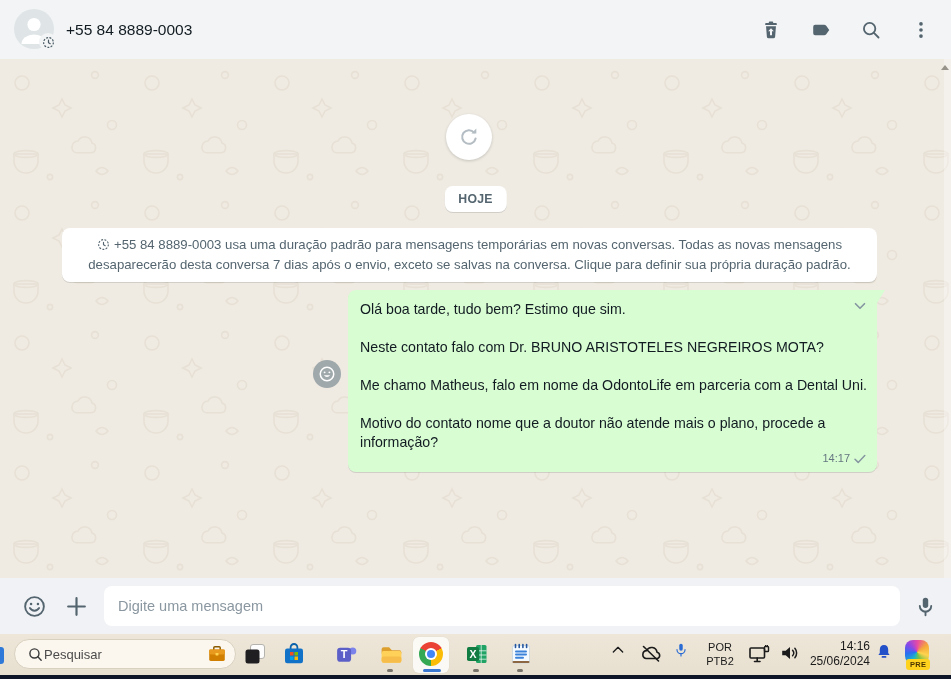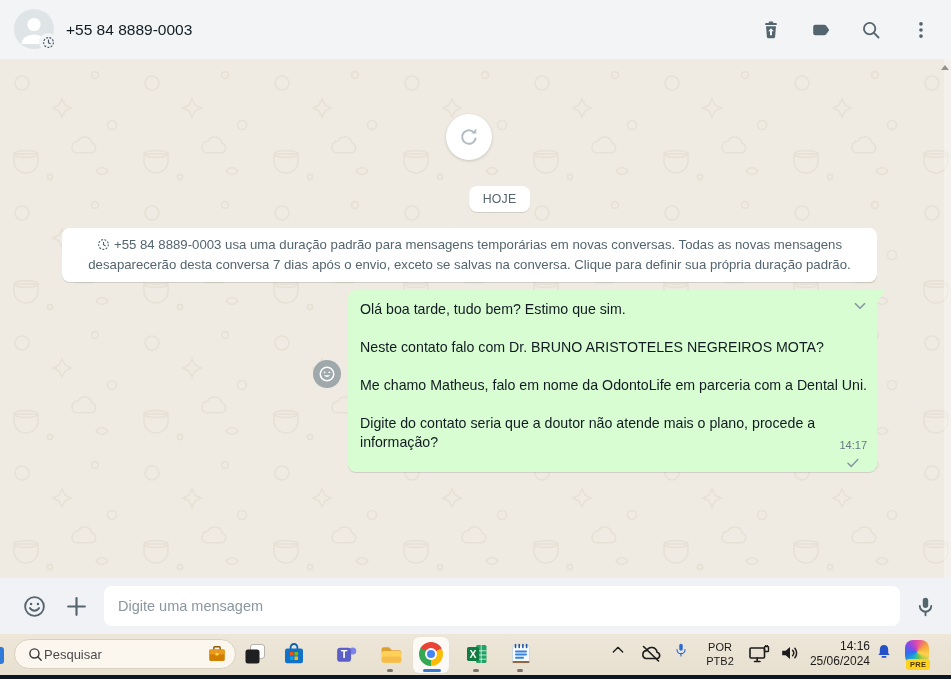--- a/index.html
+++ b/index.html
@@ -24,41 +24,41 @@
   .doodles{position:absolute;inset:0;}
   .scroll-strip{position:absolute;right:0;top:0;width:7px;height:519px;background:rgba(255,255,255,.35);}
   .scroll-arrow{position:absolute;right:2px;top:6px;width:0;height:0;border-left:4px solid transparent;
                 border-right:4px solid transparent;border-bottom:5px solid #97928a;}
 
   .refresh-circle{position:absolute;left:446px;top:55px;width:46px;height:46px;border-radius:50%;
                   background:#fff;box-shadow:0 1px 3px rgba(11,20,26,.18);
                   display:flex;align-items:center;justify-content:center;cursor:pointer;}
 
   .date-badge{position:absolute;left:50%;top:127px;transform:translateX(-50%);background:#fff;
-              border-radius:8px;padding:6px 14px;font-size:12.3px;font-weight:400;color:#54656f;
-              letter-spacing:.2px;box-shadow:0 1px .5px rgba(11,20,26,.13);margin-left:24px;}
+              border-radius:8px;padding:6px 14px;font-size:12.3px;font-weight:700;color:#54656f;
+              letter-spacing:.2px;box-shadow:0 1px .5px rgba(11,20,26,.13);}
 
   .system-notice{position:absolute;left:62px;top:169px;width:815px;box-sizing:border-box;background:#fff;
                  border-radius:8px;padding:8px 26px;font-size:13.2px;line-height:18px;color:#54656f;
                  text-align:center;box-shadow:0 1px .5px rgba(11,20,26,.13);cursor:pointer;}
   .system-notice .notice-clock{display:inline-block;vertical-align:-2px;margin-right:4px;}
 
   .react-btn{position:absolute;left:313px;top:301px;width:28px;height:28px;border-radius:50%;
              background:#9fa8ab;display:flex;align-items:center;justify-content:center;cursor:pointer;}
 
   .bubble{position:absolute;left:348px;top:231px;width:529px;box-sizing:border-box;background:#d9fdd3;
           border-radius:8px;border-top-right-radius:0;padding:10px 6px 20px 12px;
           box-shadow:0 1px .5px rgba(11,20,26,.13);color:#111b21;font-size:14.2px;line-height:19px;}
   .bubble::after{content:"";position:absolute;top:0;right:-8px;width:8px;height:13px;background:#d9fdd3;
                  -webkit-clip-path:polygon(0 0,100% 0,0 100%);clip-path:polygon(0 0,100% 0,0 100%);}
   .bubble p{margin:0 0 19px 0;}
   .bubble p:last-of-type{margin-bottom:0;}
   .bubble .bubble-chevron{position:absolute;top:7px;right:8px;cursor:pointer;}
   .bubble .meta{position:absolute;right:10px;bottom:4px;display:flex;align-items:center;gap:3px;
-                font-size:11px;color:#667781;flex-direction:column;}
+                font-size:11px;color:#667781;}
 
   
   .composer{position:absolute;left:0;top:578px;width:951px;height:56px;background:#f0f2f5;
             display:flex;align-items:center;}
   .composer .icon-btn{width:26px;height:26px;display:flex;align-items:center;justify-content:center;cursor:pointer;}
   .composer .emoji-btn{margin-left:21px;}
   .composer .plus-btn{margin-left:16px;}
   .composer .msg-input{margin-left:15px;width:768px;height:40px;border:none;border-radius:8px;background:#fff;
             padding:0 14px;font-size:14.5px;color:#111b21;outline:none;font-family:"Liberation Sans",sans-serif;}
   .composer .msg-input::placeholder{color:#8a97a0;}
@@ -200,21 +200,21 @@
 
     <div class="bubble">
       <div class="bubble-chevron">
         <svg width="18" height="18" viewBox="0 0 24 24">
           <path d="M6 9 l6 6 6 -6" fill="none" stroke="#8696a0" stroke-width="2.2" stroke-linecap="round" stroke-linejoin="round"></path>
         </svg>
       </div>
       <p>Olá boa tarde, tudo bem? Estimo que sim.</p>
       <p>Neste contato falo com Dr. BRUNO ARISTOTELES NEGREIROS MOTA?</p>
       <p>Me chamo Matheus, falo em nome da OdontoLife em parceria com a Dental Uni.</p>
-      <p>Digite do contato seria que a doutor não atende mais o plano, procede a informação?</p>
+      <p>Motivo do contato nome que a doutor não atende mais o plano, procede a informação?</p>
       <div class="meta">
         <span>14:17</span>
         <svg width="14" height="10" viewBox="0 0 14 10">
           <path d="M2 5.2 l3.2 3.2 L11.8 1.6" fill="none" stroke="#8696a0" stroke-width="1.5" stroke-linecap="round" stroke-linejoin="round"></path>
         </svg>
       </div>
     </div>
   </div>
 
   <div class="composer">

